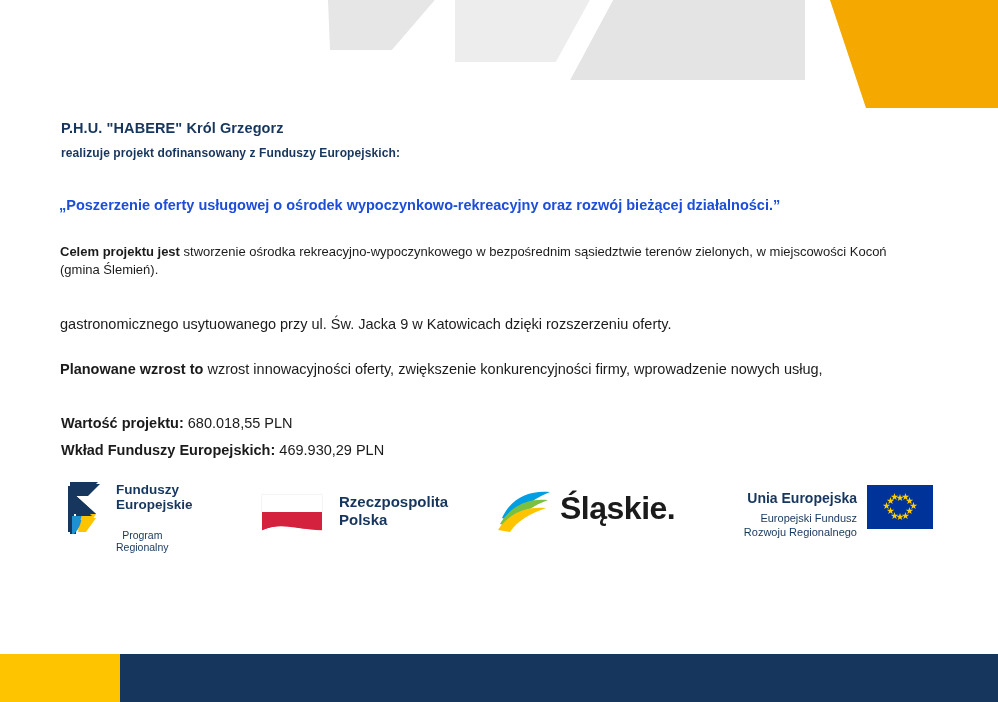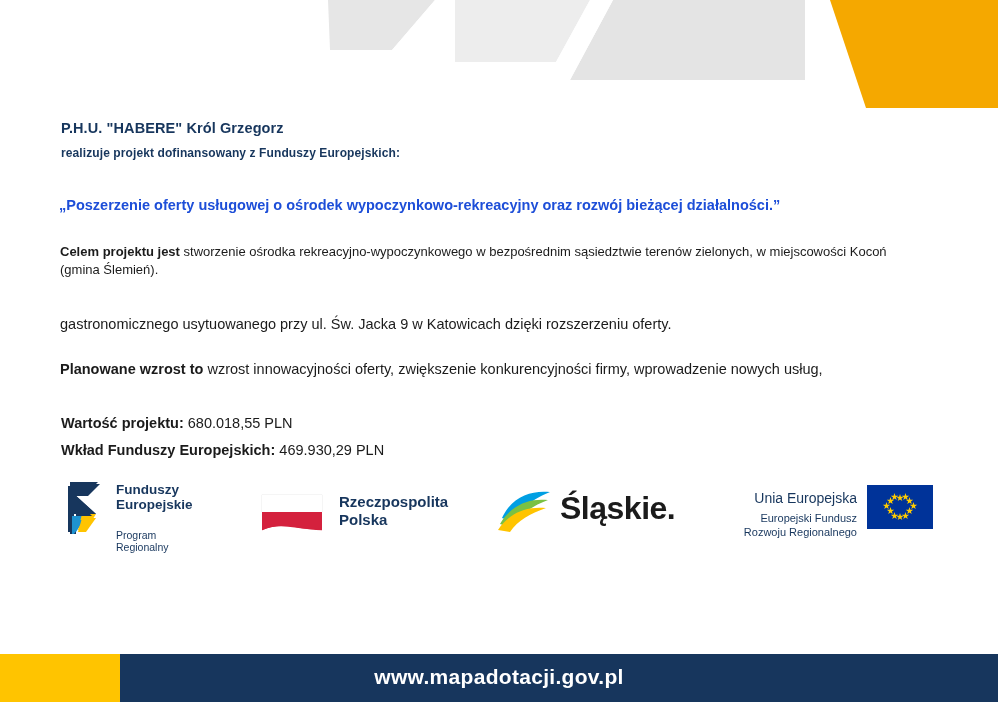--- a/index.html
+++ b/index.html
@@ -109,20 +109,21 @@
     font-weight: bold;
     color: #17365d;
     line-height: 14.5px;
   }
   .fe-sub {
     position: absolute;
     left: 50px; top: 49px;
     font-size: 10.5px;
     color: #17365d;
     font-weight: normal;
+    text-align: center;
   }
 
   
   .rp-logo { left: 259px; top: 376px; }
   .rp-flag {
     position: absolute;
     left: 0; top: 11px;
     width: 66px; height: 40px;
   }
   .rp-text {
@@ -144,21 +145,21 @@
     color: #1b1b1b;
     letter-spacing: -0.5px;
   }
 
   
   .ue-logo { left: 729px; top: 376px; }
   .ue-text {
     position: absolute;
     left: 0; top: 6px;
     font-size: 14px;
-    font-weight: normal;
+    font-weight: bold;
     color: #17365d;
     line-height: 16px;
     text-align: right;
     width: 128px;
   }
   .ue-sub {
     position: absolute;
     left: 0; top: 28px;
     font-size: 11px;
     font-weight: normal;
@@ -321,14 +322,13 @@
         <polygon points="27.5,27 28.4,29.7 31.2,29.7 28.9,31.4 29.8,34.1 27.5,32.4 25.2,34.1 26.1,31.4 23.8,29.7 26.6,29.7"></polygon>
         <polygon points="38.5,27 39.4,29.7 42.2,29.7 39.9,31.4 40.8,34.1 38.5,32.4 36.2,34.1 37.1,31.4 34.8,29.7 37.6,29.7"></polygon>
       </g>
     </svg>
   </div>
 </div>
 
 <div class="bottom-bar">
   <div class="bb-yellow"></div>
   <div class="bb-navy"></div>
-  <div class="bb-url">www.mapadotacji.gov.pl</div>
 </div>
 
 </body></html>

